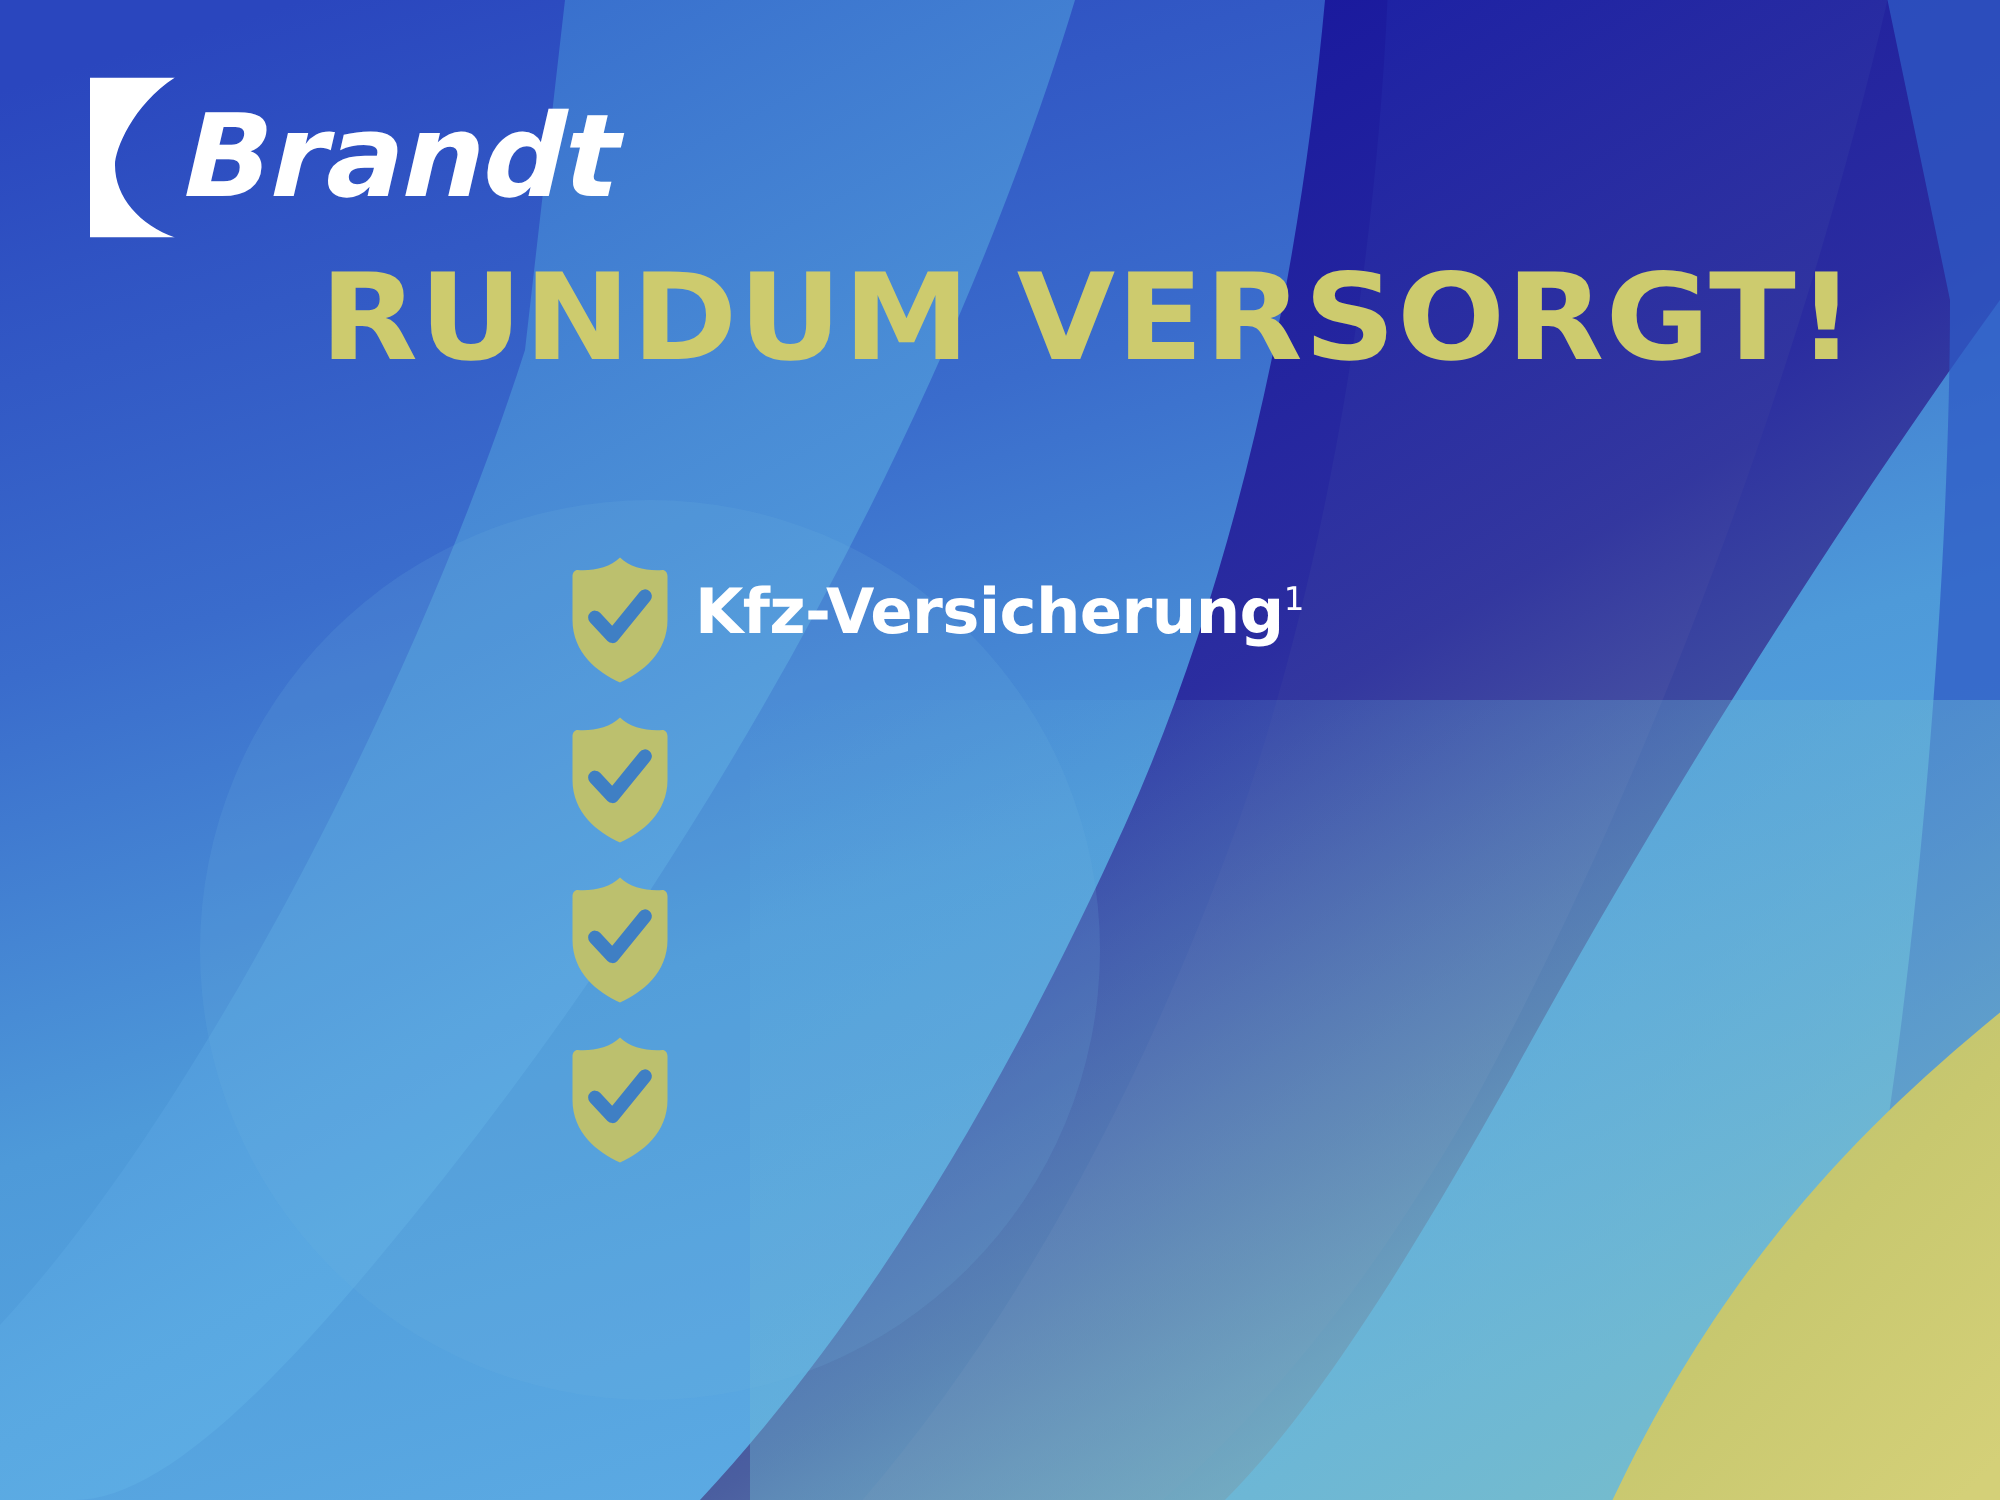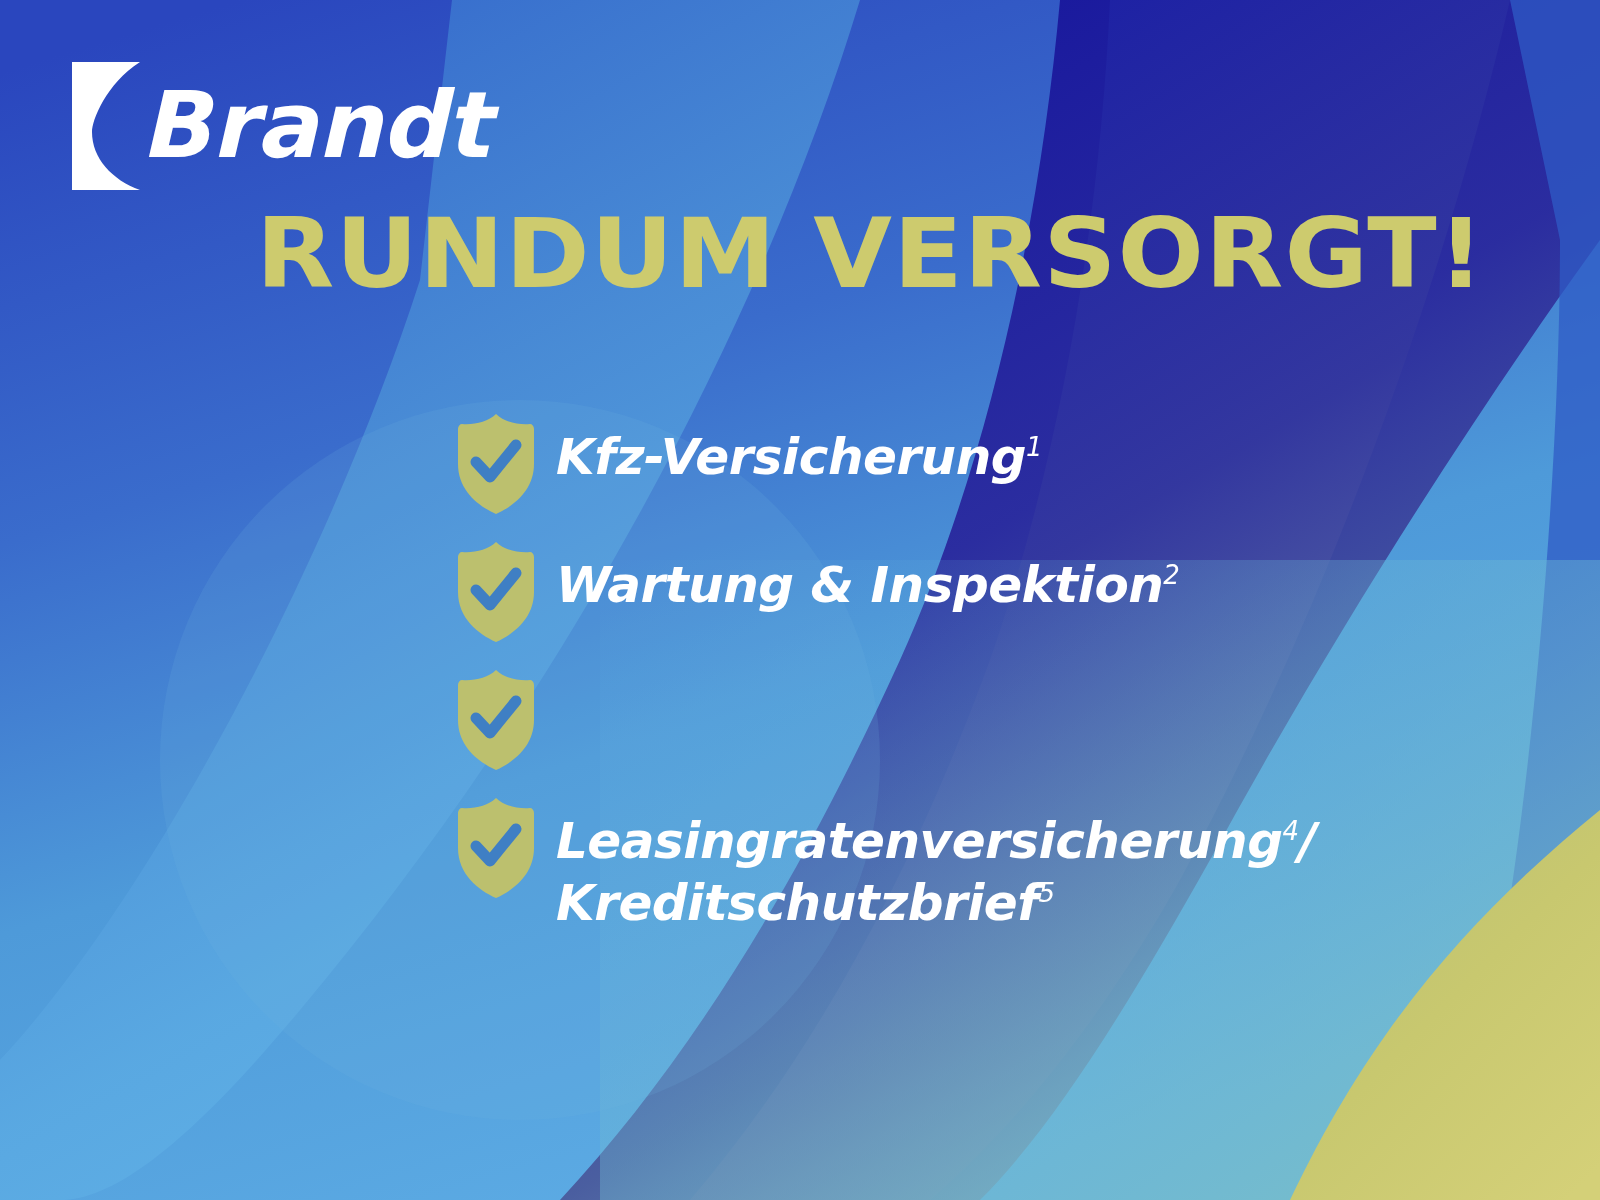--- a/index.html
+++ b/index.html
@@ -65,23 +65,22 @@
     line-height: 1;
     white-space: nowrap;
     transform: scaleX(1.06);
     transform-origin: left top;
   }
 
   
   .features {
     position: absolute;
     left: 452px;
-    top: 408px;
+    top: 440px;
     width: 1060px;
-    font-style: italic;
   }
   .feature {
     position: relative;
     min-height: 128px;
     padding-left: 104px;
     display: flex;
     align-items: flex-start;
   }
   .feature-icon {
     position: absolute;
@@ -197,36 +196,34 @@
       <span class="feature-text"><span>Kfz-Versicherung</span><sup>1</sup></span>
     </div>
 
     <div class="feature">
       <span class="feature-icon">
         <svg width="88" height="104" viewBox="0 0 88 104">
           <path d="M44 2 C 36 10 22 13 10 12 C 8 12 6 14 6 17 L 6 52 C 6 78 26 94 44 102 C 62 94 82 78 82 52 L 82 17 C 82 14 80 12 78 12 C 66 13 52 10 44 2 Z" fill="#bcc06e"></path>
           <path d="M24 50 L 38 65 L 64 33" fill="none" stroke="#3f7fc4" stroke-width="11" stroke-linecap="round" stroke-linejoin="round"></path>
         </svg>
       </span>
-      <span class="feature-text"><span>Wartung &amp; Inspektion</span><sup>2</sup></span>
-    </div>
-
-    <div class="feature">
-      <span class="feature-icon">
-        <svg width="88" height="104" viewBox="0 0 88 104">
-          <path d="M44 2 C 36 10 22 13 10 12 C 8 12 6 14 6 17 L 6 52 C 6 78 26 94 44 102 C 62 94 82 78 82 52 L 82 17 C 82 14 80 12 78 12 C 66 13 52 10 44 2 Z" fill="#bcc06e"></path>
-          <path d="M24 50 L 38 65 L 64 33" fill="none" stroke="#3f7fc4" stroke-width="11" stroke-linecap="round" stroke-linejoin="round"></path>
-        </svg>
-      </span>
-    </div>
-
-    <div class="feature">
-      <span class="feature-icon">
-        <svg width="88" height="104" viewBox="0 0 88 104">
-          <path d="M44 2 C 36 10 22 13 10 12 C 8 12 6 14 6 17 L 6 52 C 6 78 26 94 44 102 C 62 94 82 78 82 52 L 82 17 C 82 14 80 12 78 12 C 66 13 52 10 44 2 Z" fill="#bcc06e"></path>
-          <path d="M24 50 L 38 65 L 64 33" fill="none" stroke="#3f7fc4" stroke-width="11" stroke-linecap="round" stroke-linejoin="round"></path>
-        </svg>
-      </span>
-      <span class="feature-text"><span>Leasingratenversicherung</span><sup>4</sup><span class="slash">/</span><br><span>Kreditschutzbrief</span><sup>5</sup></span>
+    </div>
+
+    <div class="feature">
+      <span class="feature-icon">
+        <svg width="88" height="104" viewBox="0 0 88 104">
+          <path d="M44 2 C 36 10 22 13 10 12 C 8 12 6 14 6 17 L 6 52 C 6 78 26 94 44 102 C 62 94 82 78 82 52 L 82 17 C 82 14 80 12 78 12 C 66 13 52 10 44 2 Z" fill="#bcc06e"></path>
+          <path d="M24 50 L 38 65 L 64 33" fill="none" stroke="#3f7fc4" stroke-width="11" stroke-linecap="round" stroke-linejoin="round"></path>
+        </svg>
+      </span>
+    </div>
+
+    <div class="feature">
+      <span class="feature-icon">
+        <svg width="88" height="104" viewBox="0 0 88 104">
+          <path d="M44 2 C 36 10 22 13 10 12 C 8 12 6 14 6 17 L 6 52 C 6 78 26 94 44 102 C 62 94 82 78 82 52 L 82 17 C 82 14 80 12 78 12 C 66 13 52 10 44 2 Z" fill="#bcc06e"></path>
+          <path d="M24 50 L 38 65 L 64 33" fill="none" stroke="#3f7fc4" stroke-width="11" stroke-linecap="round" stroke-linejoin="round"></path>
+        </svg>
+      </span>
     </div>
 
   </div>
 </div>
 
 </body></html>

